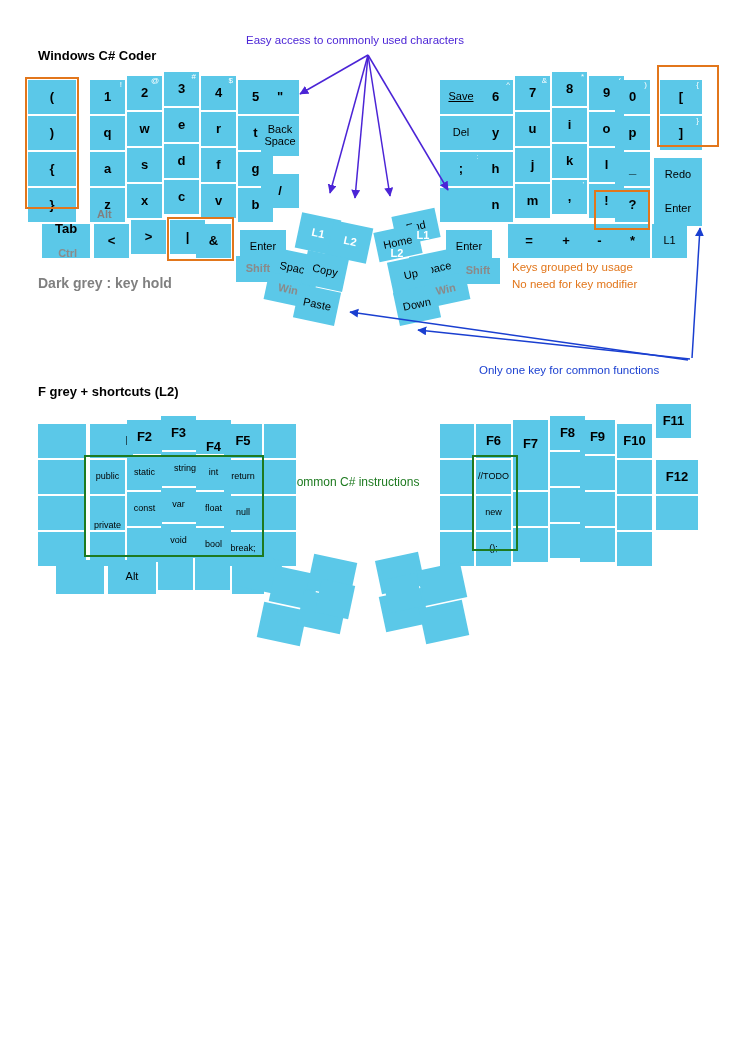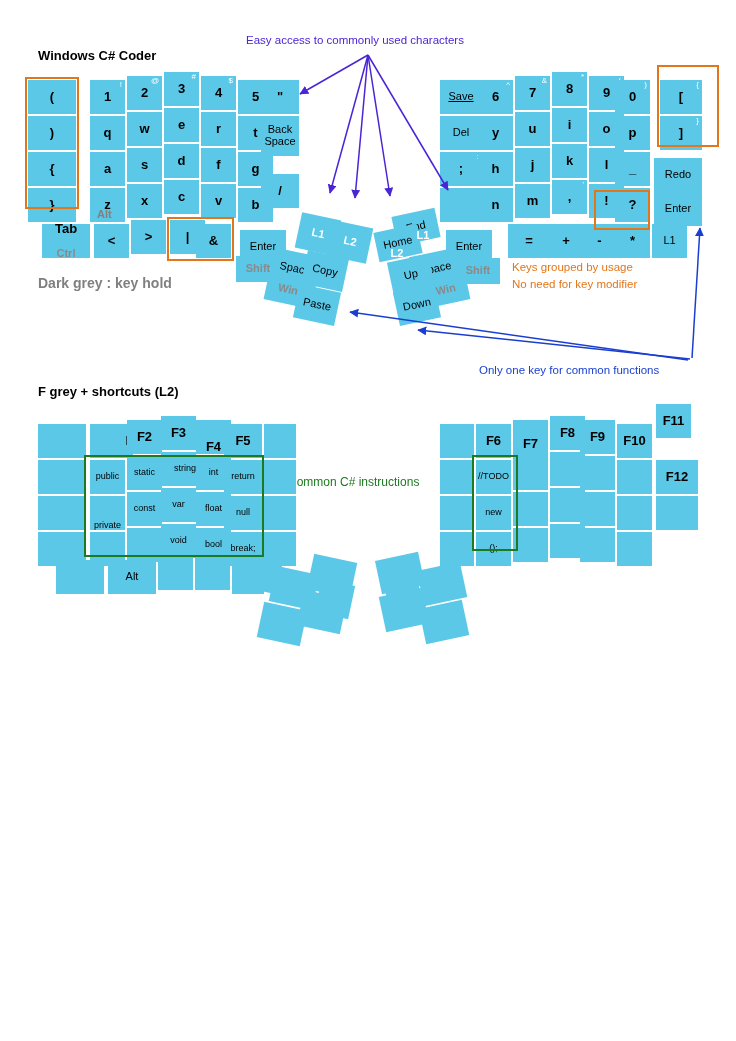--- a/index.html
+++ b/index.html
@@ -81,21 +81,21 @@
   .sup {
     position: absolute;
     top: 1px;
     right: 3px;
     font-size: 8px;
     color: #ffffff;
   }
   .stack {
     display: flex;
     flex-direction: column;
-    align-items: center;
+    align-items: flex-end;
     justify-content: center;
     gap: 12px;
   }
   .box {
     position: absolute;
     box-sizing: border-box;
     background: transparent;
   }
   .box.orange { border: 2px solid #e2761b; }
   .box.green { border: 2px solid #1e7a20; }

